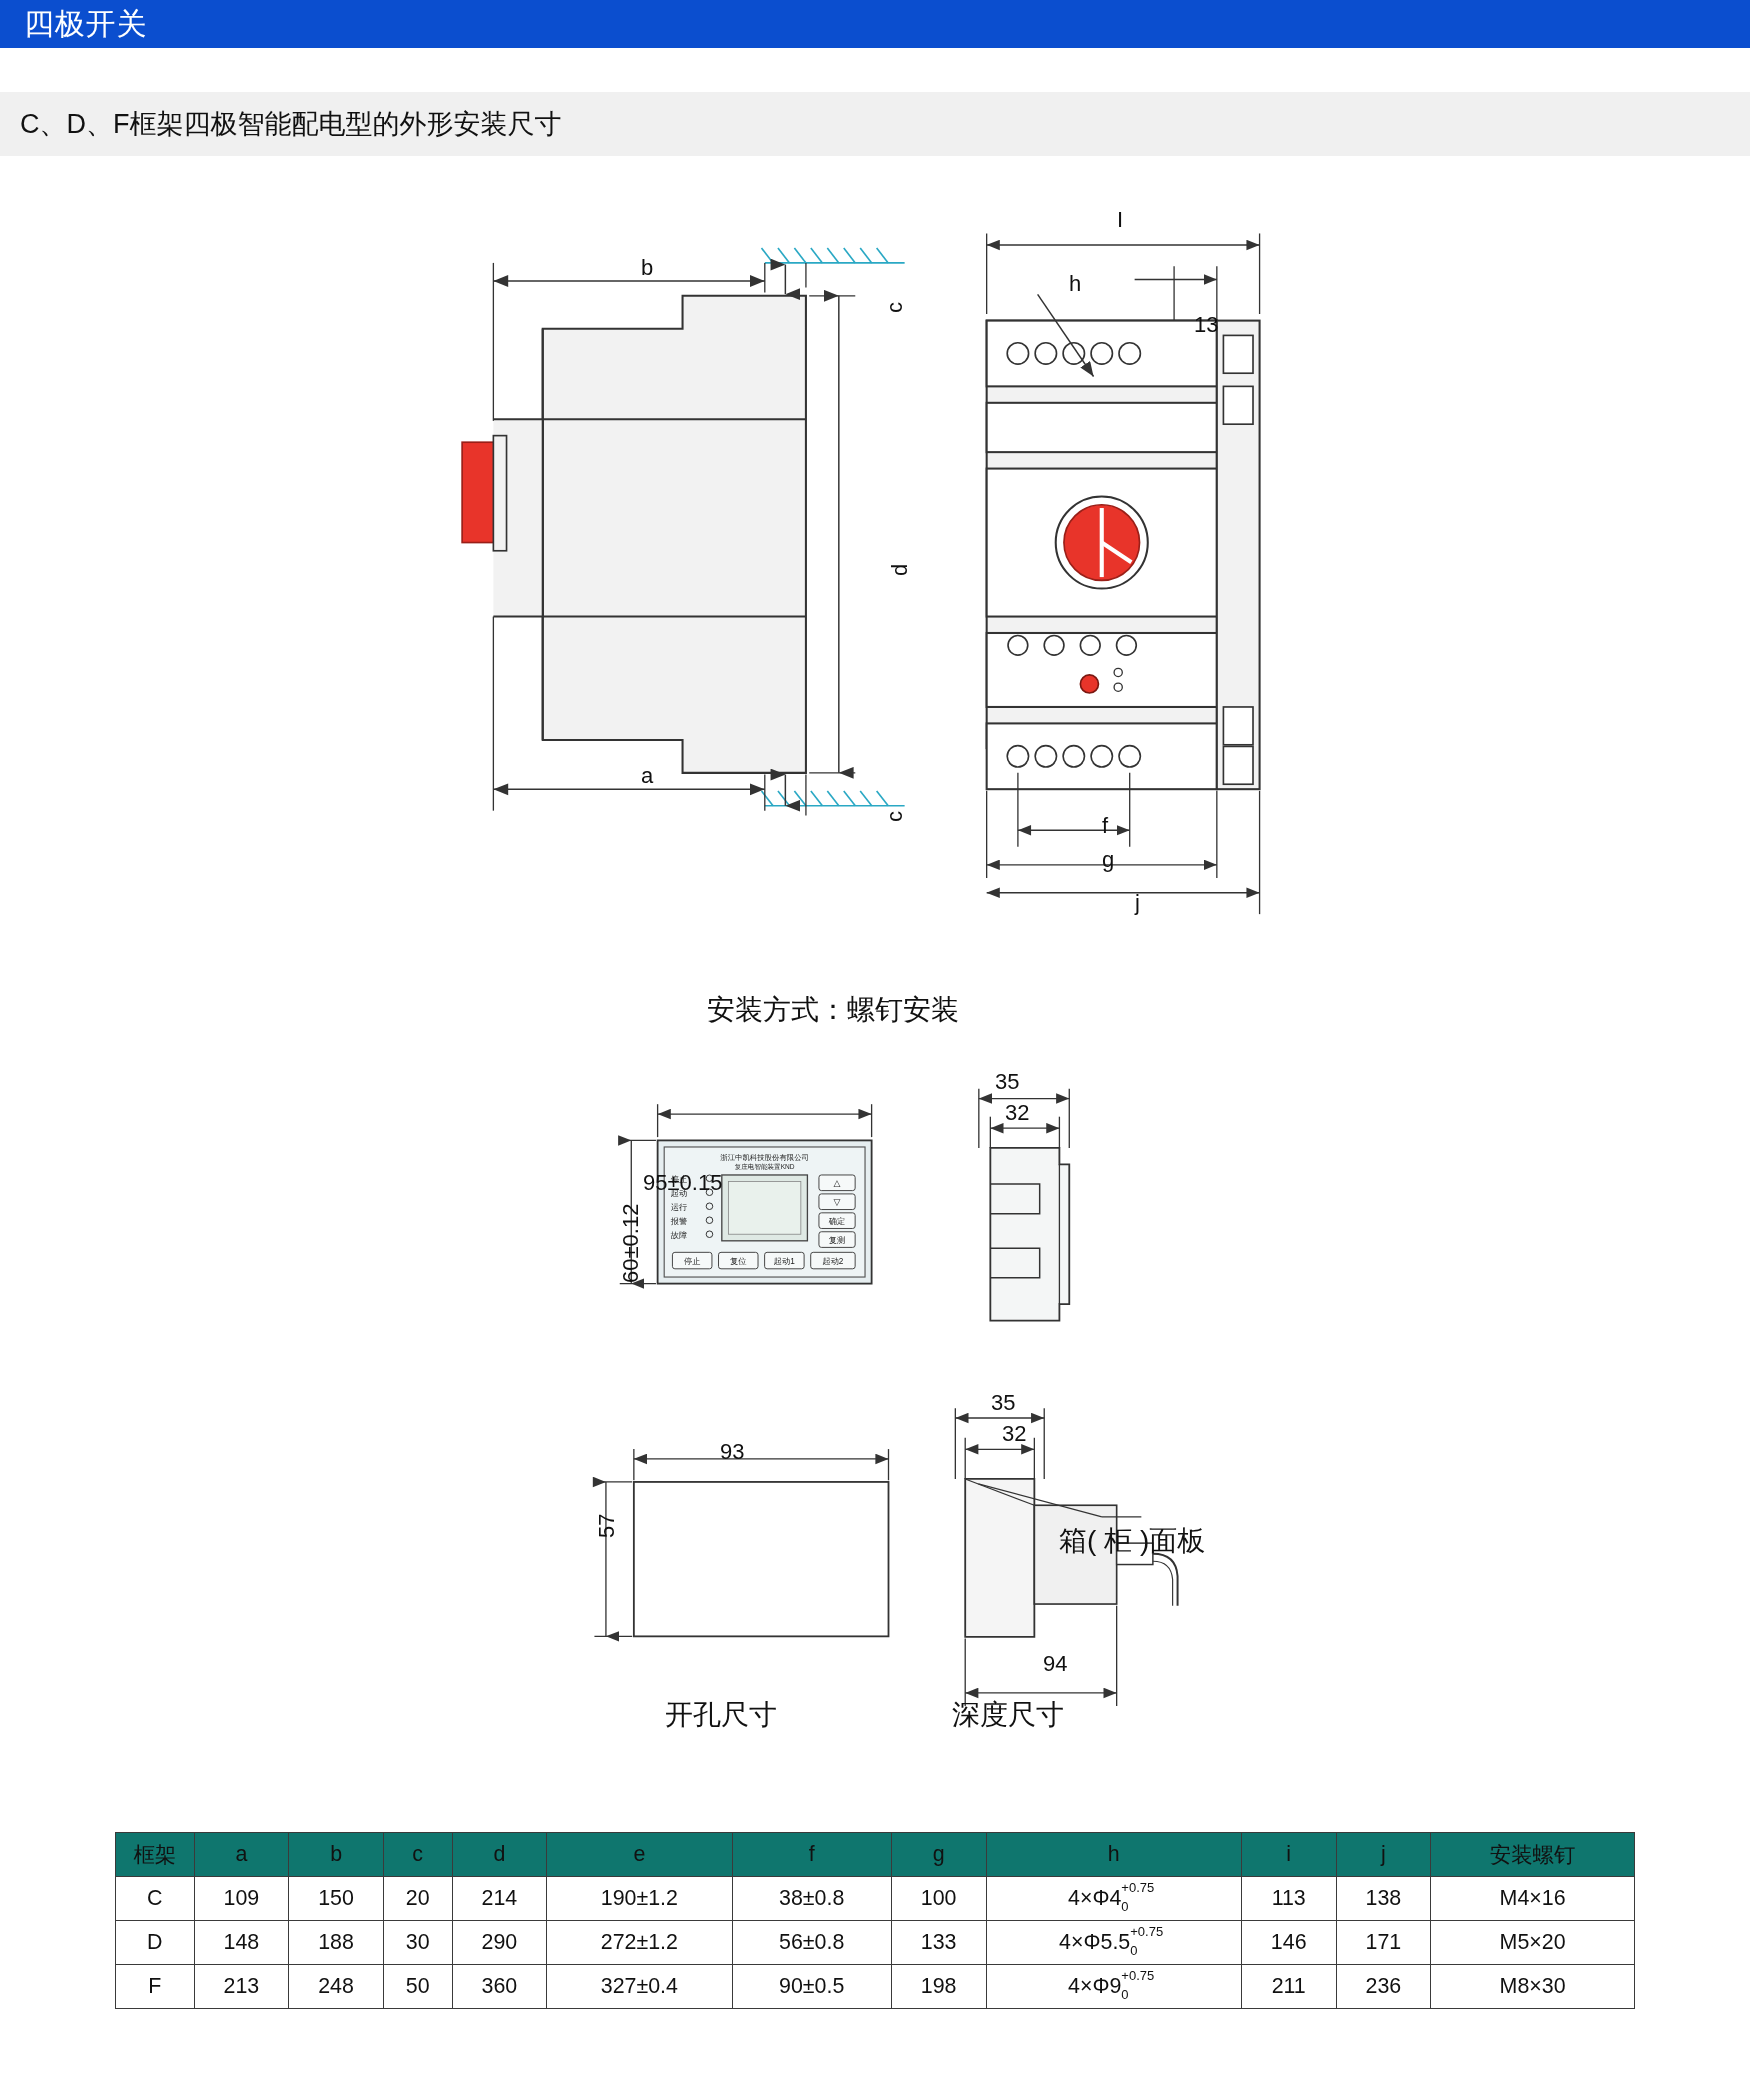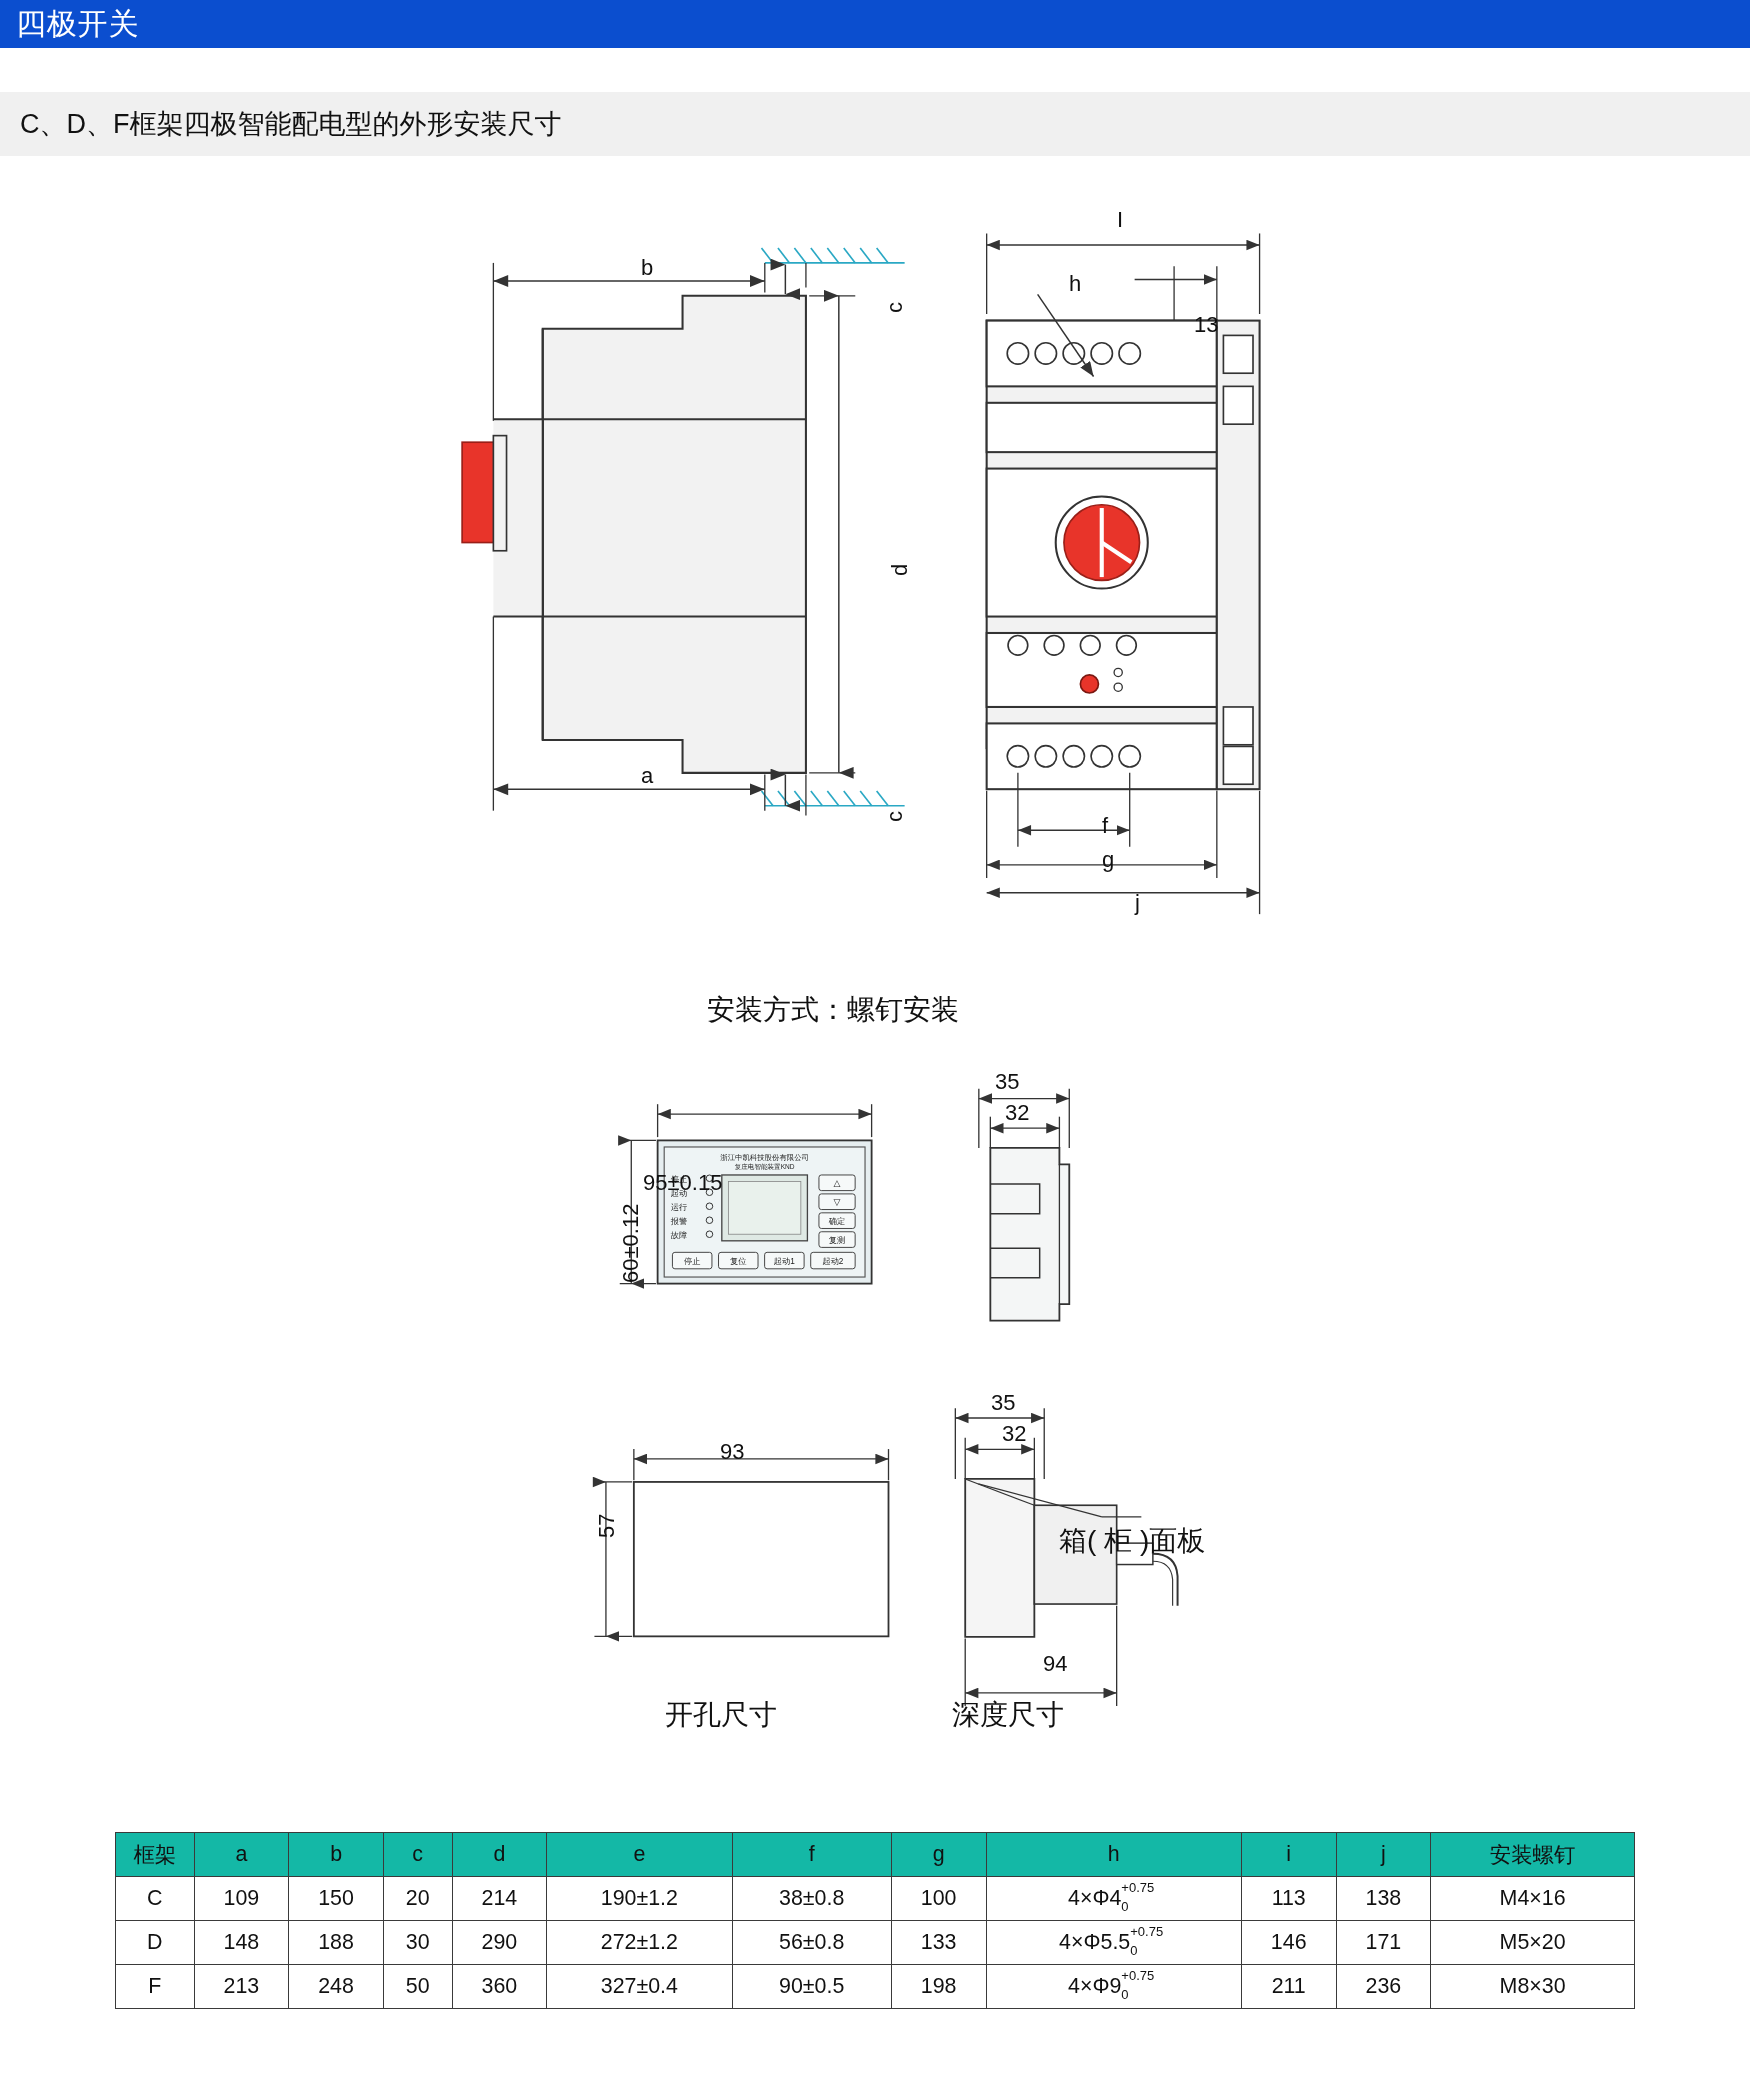--- a/index.html
+++ b/index.html
@@ -19,21 +19,21 @@
   
   .header-bar {
     position: absolute;
     left: 0; top: 0;
     width: 1750px;
     height: 48px;
     background: #0b4ecf;
   }
   .header-title {
     position: absolute;
-    left: 16px; top: 5px;
+    left: 24px; top: 5px;
     font-size: 30px;
     color: #ffffff;
     letter-spacing: 0.8px;
     line-height: 38px;
   }
   .subheader {
     position: absolute;
     left: 0; top: 92px;
     width: 1750px;
     height: 64px;
@@ -83,21 +83,21 @@
   }
   .spec-table th, .spec-table td {
     border: 0.8px solid #3a3a3a;
     text-align: center;
     height: 43px;
     padding: 0 3.3px;
     font-weight: normal;
     color: #111;
   }
   .spec-table thead th {
-    background: #14b8a6;
+    background: #0f766e;
     font-size: 21.4px;
   }
   .spec-table td.frame-col { width: 71px; }
 </style>
 </head>
 <body>
 
 <div class="header-bar"></div>
 <div class="header-title">四极开关</div>
 <div class="subheader"></div>

